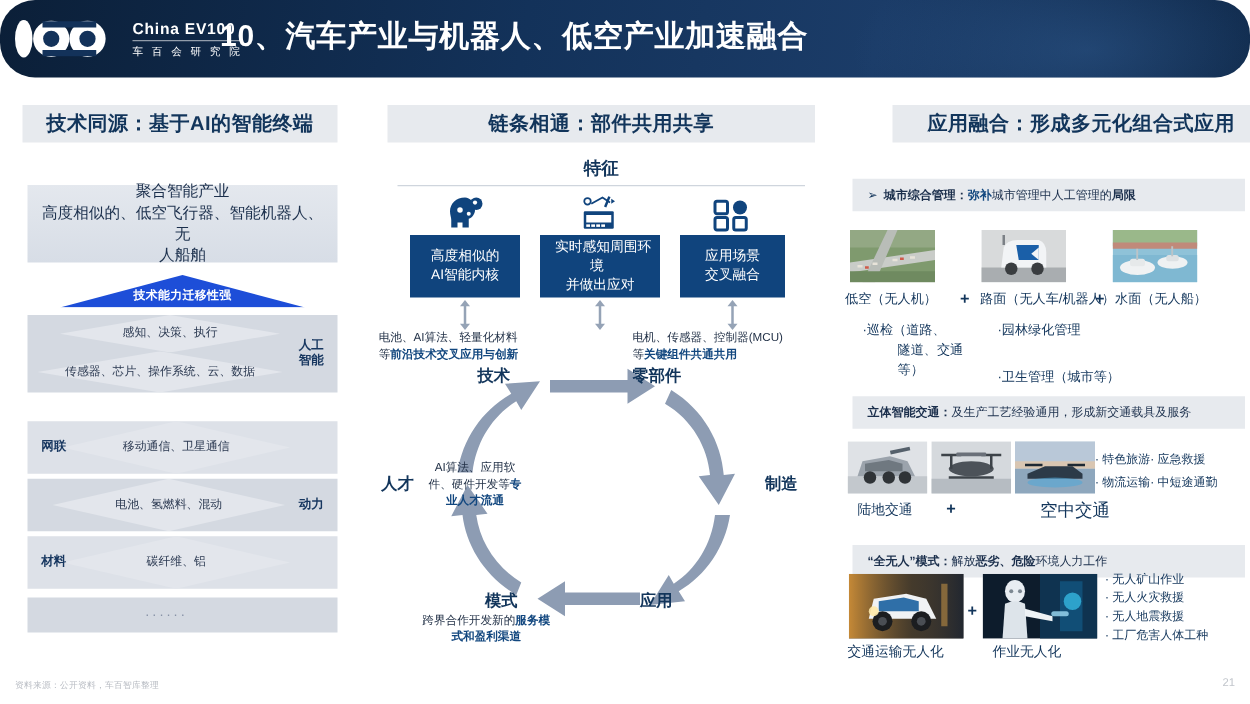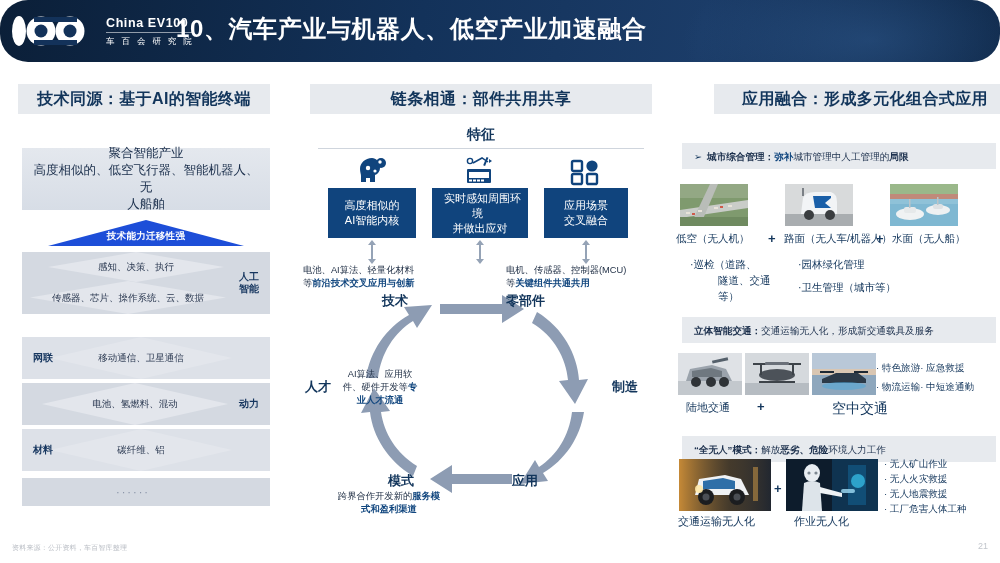--- a/index.html
+++ b/index.html
@@ -329,26 +329,26 @@
   <div class="cap" style="left:784px;top:232px;">路面（无人车/机器人）</div>
   <div class="plus" style="left:876px;top:231px;">+</div>
   <div class="cap" style="left:892px;top:232px;">水面（无人船）</div>
 
   <div class="lbul" style="left:690px;top:256px;width:90px;">
     <span>·巡检（道路、</span><br>
     <span style="margin-left:28px;display:inline-block;">  隧道、交通等）</span>
   </div>
   <div class="lbul" style="left:798px;top:256px;width:160px;">
     <span>·园林绿化管理</span><br>
-    <span style="display:inline-block;margin-top:7px;">·卫生管理（城市等）</span>
+    <span style="display:inline-block;margin-top:22px;">·卫生管理（城市等）</span>
   </div>
 
   <div class="sub-bar" style="left:682px;top:317px;width:302px;height:26px;">
     <b>立体智能交通：</b>
-      <span>交通运输无人化，形成新交通载具及服务</span>
+      <span>及生产工艺经验通用，形成新交通载具及服务</span>
   </div>
 
   <div class="thumb" style="left:678px;top:353px;width:64px;height:42px;">
     <svg width="64" height="42" viewBox="0 0 64 42" xmlns="http://www.w3.org/2000/svg">
       <rect width="64" height="42" fill="#dfe2e6"></rect>
       <rect y="28" width="64" height="14" fill="#c3c8cd"></rect>
       <path d="M8 28 L12 16 L34 12 L48 16 L54 28z" fill="#9ba3ac"></path>
       <path d="M14 18 L33 15 L44 18 L44 24 L14 24z" fill="#6f7880"></path>
       <circle cx="18" cy="29" r="5" fill="#2f3337"></circle>
       <circle cx="33" cy="29" r="5" fill="#2f3337"></circle>

